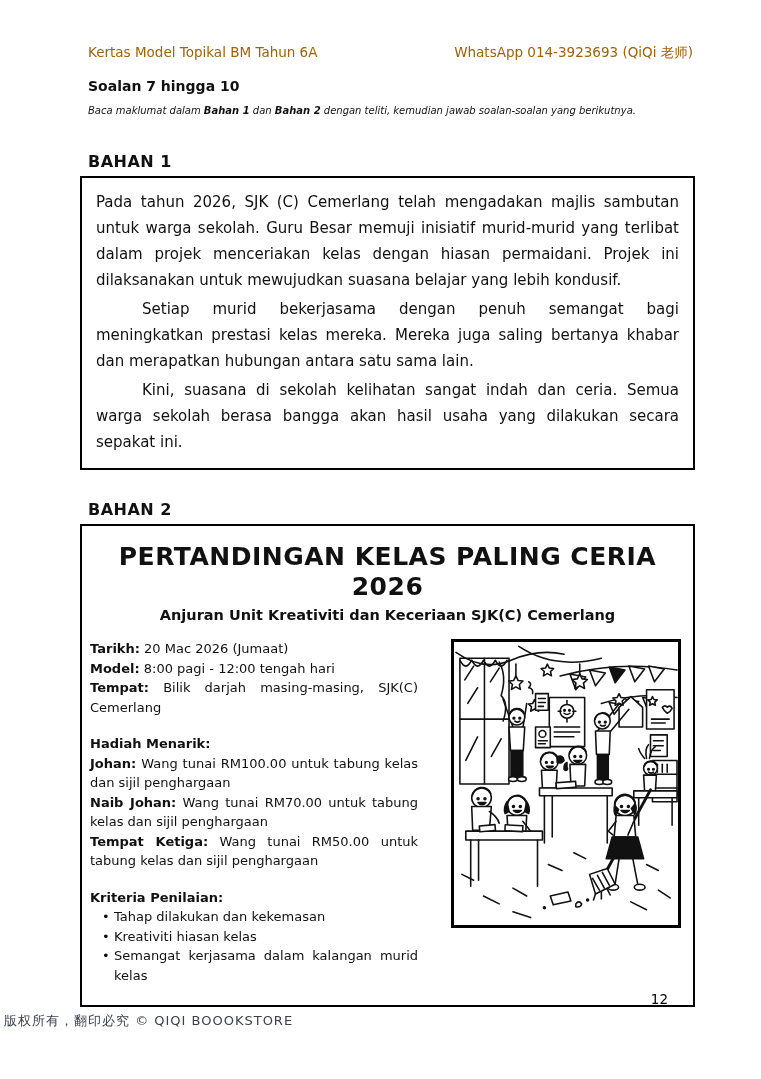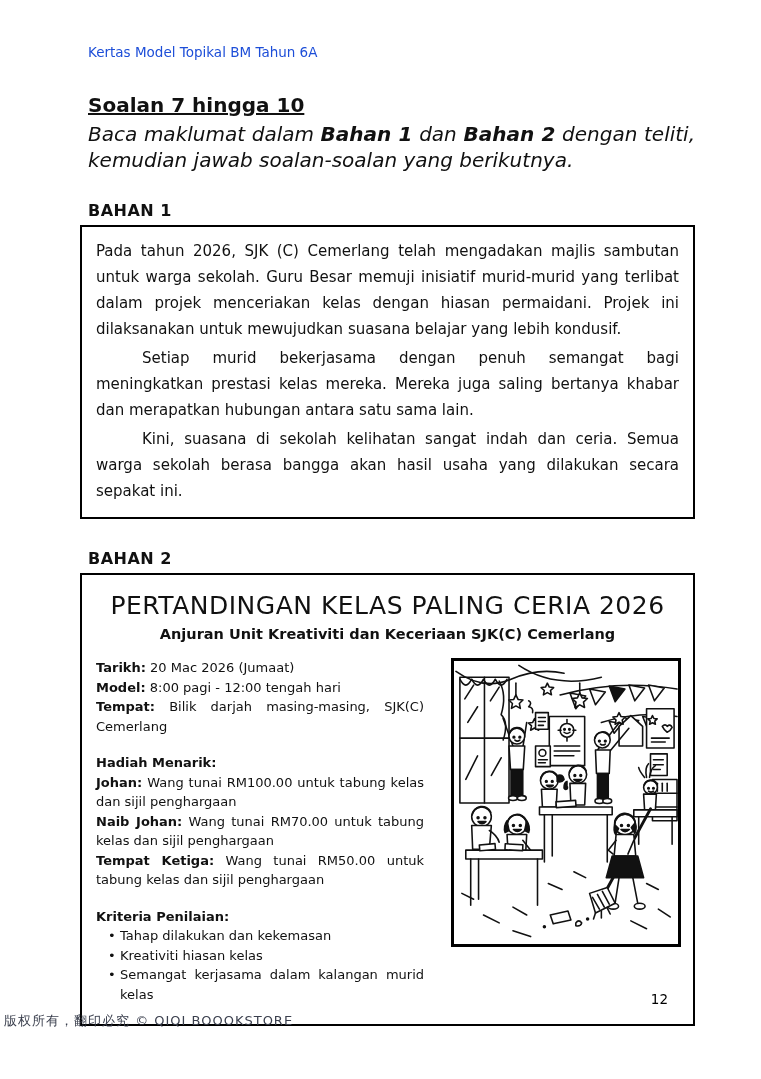--- a/index.html
+++ b/index.html
@@ -15,34 +15,33 @@
   }
   .content {
     padding: 44px 66px 0 80px; 
   }
   
   .header {
     display: flex;
     justify-content: space-between;
     align-items: flex-start;
     font-size: 13.5px;
-    color: #1d4ed8;
+    color: #a16207;
     padding: 0 2px 0 8px;
   }
   
   .intro-title {
-    margin: 33px 0 4px 8px;
+    margin: 16px 0 4px 8px;
     font-weight: bold;
-    font-size: 20px;
-    text-decoration: underline;
+    font-size: 14px;
   }
   .instruction {
     margin: 2px 0 0 8px;
     font-style: italic;
-    font-size: 20px;
+    font-size: 10px;
     line-height: 26px;
     text-align: justify;
   }
   
   .section-label {
     font-weight: bold;
     font-size: 16px;
     letter-spacing: 0.5px;
     margin: 28px 0 5px 8px;
   }
@@ -57,35 +56,35 @@
     font-size: 15px;
     line-height: 26px;
     text-align: justify;
     margin: 3px 0;
   }
   .box1 p.indent { text-indent: 46px; }
   
   .box2 { padding: 16px 0 20px 0; }
   .poster-title {
     text-align: center;
-    font-weight: normal;
+    font-weight: bold;
     font-size: 25px;
     letter-spacing: 0.5px;
     line-height: 30px;
   }
   .poster-subtitle {
     text-align: center;
     font-weight: bold;
     font-size: 14.5px;
     margin-top: 5px;
   }
   .poster-body {
     display: flex;
     align-items: flex-start;
-    padding: 16px 12px 0 14px;
+    padding: 16px 12px 0 8px;
   }
   .poster-left {
     width: 328px;
     font-size: 13px;
     line-height: 19.5px;
     text-align: justify;
   }
   .poster-left .lbl { font-weight: bold; }
   .poster-left .gap { height: 17px; }
   .poster-left .heading { font-weight: bold; }
@@ -125,20 +124,21 @@
   }
 </style>
 </head>
 <body>
 
 <div class="page">
   <div class="content">
 
     <div class="header">
       <span>Kertas Model Topikal BM Tahun 6A</span>
+      <span>WhatsApp 014-3923693 (QiQi 老师)</span>
     </div>
 
     <div class="intro-title">Soalan 7 hingga 10</div>
 
     <p class="instruction"><span>Baca maklumat dalam </span><b>Bahan 1</b><span> dan </span><b>Bahan 2</b><span> dengan teliti, kemudian jawab soalan-soalan yang berikutnya.</span></p>
 
     <div class="section-label">BAHAN 1</div>
 
     <div class="mat-box box1">
       <p>Pada tahun 2026, SJK (C) Cemerlang telah mengadakan majlis sambutan untuk warga sekolah. Guru Besar memuji inisiatif murid-murid yang terlibat dalam projek menceriakan kelas dengan hiasan permaidani. Projek ini dilaksanakan untuk mewujudkan suasana belajar yang lebih kondusif.</p>

